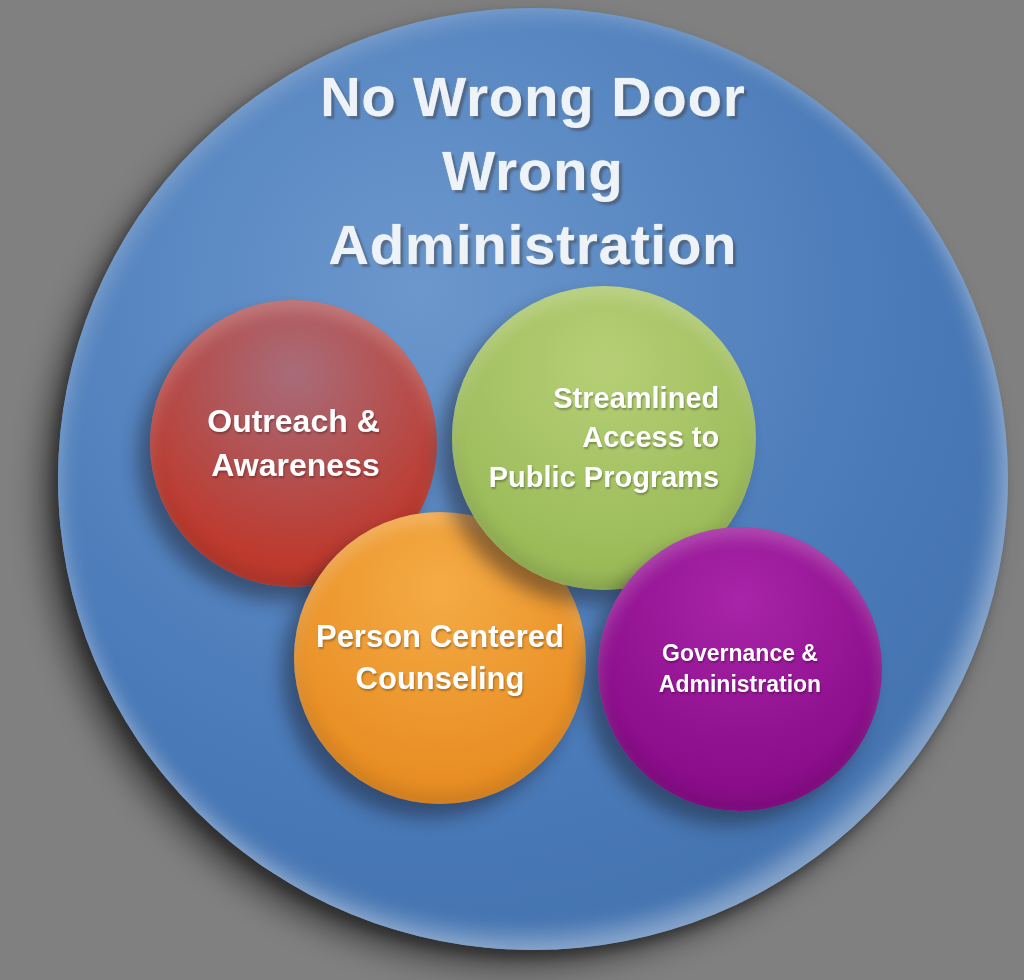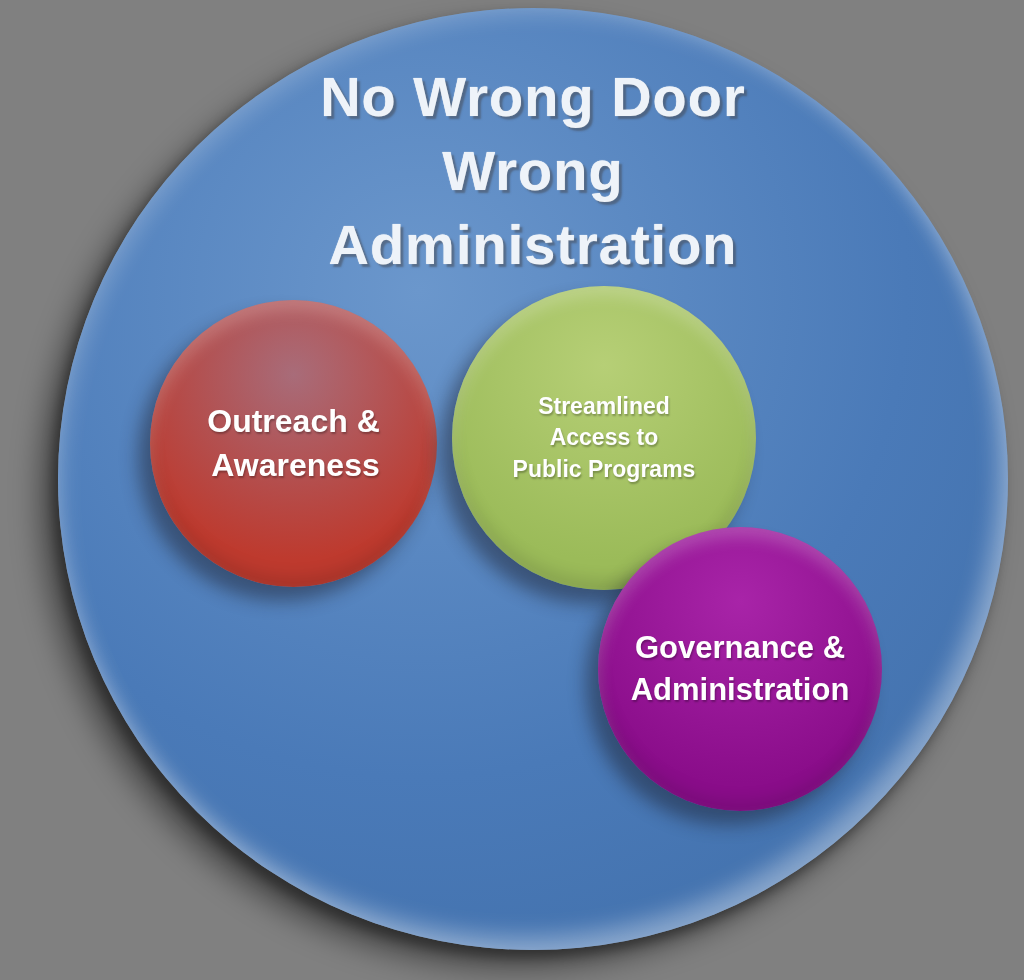--- a/index.html
+++ b/index.html
@@ -82,39 +82,39 @@
   }
   .bubble-outreach .bubble-label { font-size: 32px; text-align: right; }
 
   .bubble-streamlined {
     left: 394px;
     top: 278px;
     width: 304px;
     height: 304px;
     z-index: 3;
   }
-  .bubble-streamlined .bubble-label { font-size: 23px; }
+  .bubble-streamlined .bubble-label { font-size: 29px; text-align: right; }
 
   .bubble-counseling {
     left: 236px;
     top: 504px;
     width: 292px;
     height: 292px;
     z-index: 2;
   }
   .bubble-counseling .bubble-label { font-size: 31px; }
 
   .bubble-governance {
     left: 540px;
     top: 519px;
     width: 284px;
     height: 284px;
     z-index: 4;
   }
-  .bubble-governance .bubble-label { font-size: 31px; }
+  .bubble-governance .bubble-label { font-size: 23px; }
 </style>
 </head>
 <body style="background: rgb(128, 128, 128);">
 
 <div class="canvas">
 
   <div class="outer-circle" style="--c: #4A7AB8; --hi: #6B97CC;">
 
     <h1 class="title">
       <span class="title-line">No Wrong Door</span>
@@ -126,20 +126,24 @@
       <span class="bubble-label">Outreach &amp;
 Awareness</span>
     </div>
 
     <div class="bubble bubble-streamlined" style="--c: #9BBB59; --hi: #B6CF76;">
       <span class="bubble-label">Streamlined
 Access to
 Public Programs</span>
     </div>
 
+    <div class="bubble bubble-counseling" style="--c: #E88E24; --hi: #F5AB45;">
+      <span class="bubble-label">Person Centered
+Counseling</span>
+    </div>
 
     <div class="bubble bubble-governance" style="--c: #8A0D8A; --hi: #A824A8;">
       <span class="bubble-label">Governance &amp;
 Administration</span>
     </div>
 
   </div>
 </div>
 
 </body></html>

